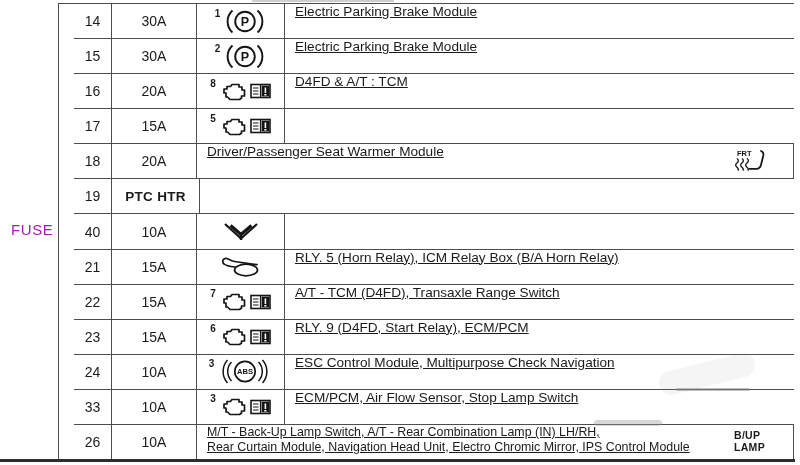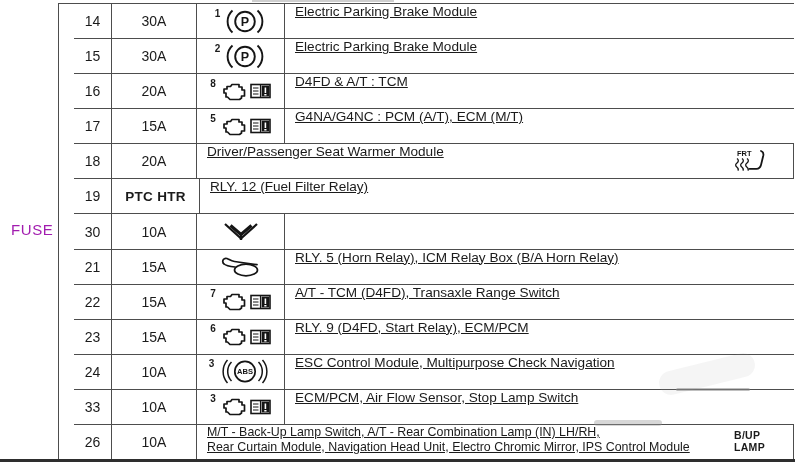--- a/index.html
+++ b/index.html
@@ -122,23 +122,20 @@
       <line x1="10.5" y1="1.5" x2="10.5" y2="14.5" stroke="#151515" stroke-width="1.2"></line>
       <rect x="11.6" y="2.6" width="7.6" height="10.8" fill="#151515"></rect>
       <rect x="14.6" y="4.5" width="1.6" height="5.5" fill="#fff"></rect>
       <rect x="14.3" y="11" width="2.2" height="1.5" fill="#fff"></rect>
       <line x1="3" y1="5" x2="8.5" y2="5" stroke="#151515" stroke-width="1"></line>
       <line x1="3" y1="8" x2="8.5" y2="8" stroke="#151515" stroke-width="1"></line>
       <line x1="3" y1="11" x2="8.5" y2="11" stroke="#151515" stroke-width="1"></line>
     </svg>
           </span>
         </div>
-        <div class="c c-desc">
-          <div class="dline">G4NA/G4NC : PCM (A/T), ECM (M/T)</div>
-        </div>
       </div>
       <div class="trow">
         <div class="c c-no">18</div>
         <div class="c c-amp">20A</div>
         <div class="c c-desc">
           <div class="dline">Driver/Passenger Seat Warmer Module</div>
         </div>
         <div class="c c-icon">
           <span class="icon-wrap">
             <svg width="40" height="26" viewBox="0 0 40 26">
@@ -151,26 +148,23 @@
           </span>
         </div>
       </div>
       <div class="trow">
         <div class="c c-no">19</div>
         <div class="c c-icon">
           <span class="icon-wrap">
             <span class="txt-icon">PTC HTR</span>
           </span>
         </div>
-        <div class="c c-desc">
-          <div class="dline">RLY. 12 (Fuel Filter Relay)</div>
-        </div>
-      </div>
-      <div class="trow">
-        <div class="c c-no">30</div>
+      </div>
+      <div class="trow">
+        <div class="c c-no">40</div>
         <div class="c c-amp">10A</div>
         <div class="c c-icon">
           <span class="icon-wrap">
             <svg width="36" height="21" viewBox="0 0 36 21">
       <path d="M2,3 L18,17.5 L34,3" fill="none" stroke="#151515" stroke-width="2.2" stroke-linejoin="round"></path>
       <path d="M7.5,4.5 L18,13.5 L28.5,4.5" fill="none" stroke="#151515" stroke-width="3.2" stroke-linejoin="round"></path>
       <line x1="18" y1="13.5" x2="18" y2="19" stroke="#151515" stroke-width="2.4"></line>
     </svg>
           </span>
         </div>

